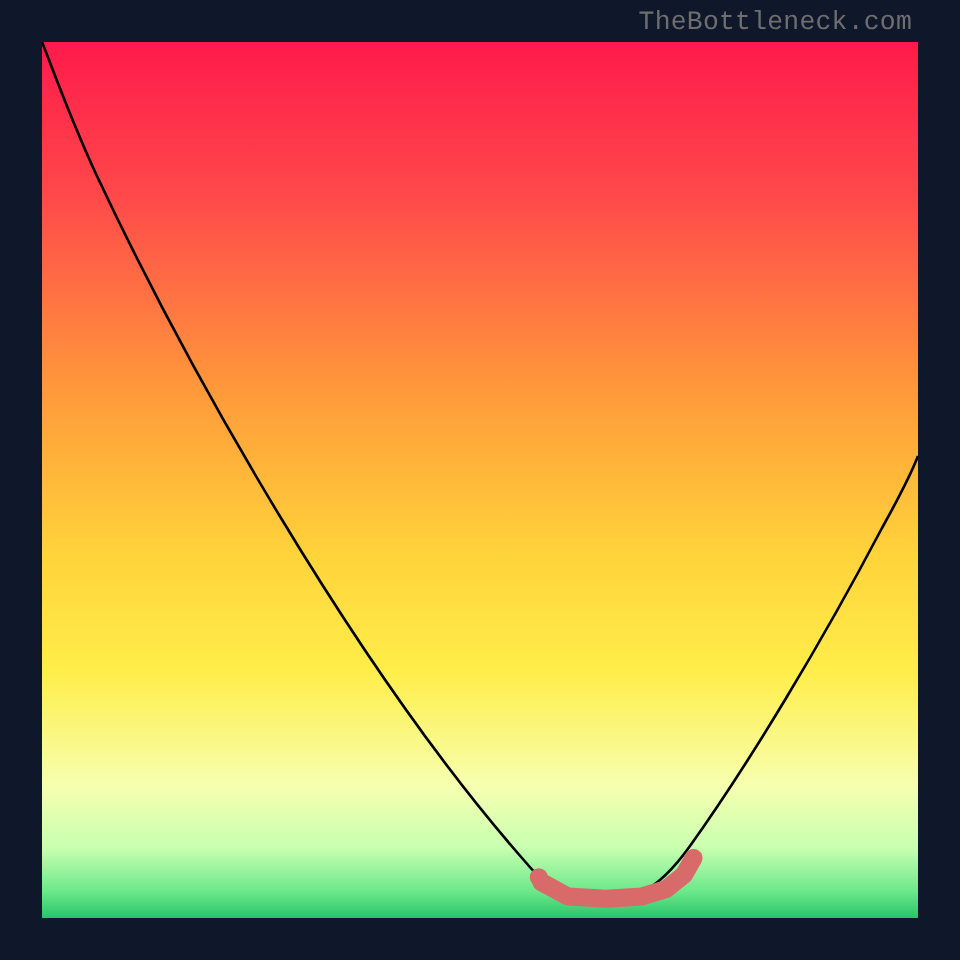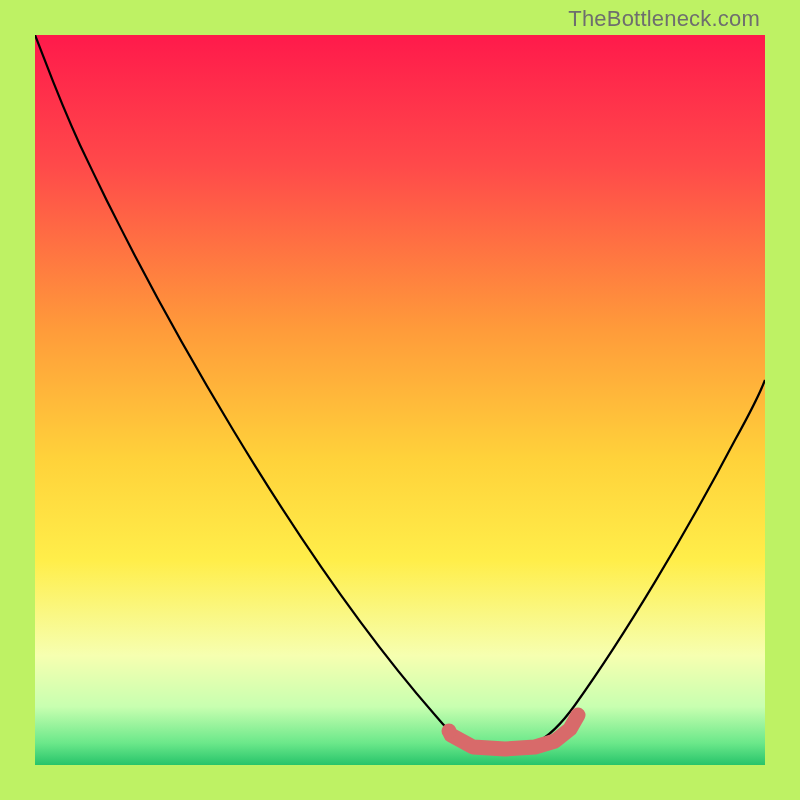--- a/index.html
+++ b/index.html
@@ -10,21 +10,22 @@
     background: #000;
     overflow: hidden;
     font-family: Arial, Helvetica, sans-serif;
   }
   .frame {
     position: absolute;
     top: 0;
     left: 0;
     width: 800px;
     height: 800px;
-    background: #bef264;
+    background: #0f172a;
+    font-family: Liberation Mono, monospace;
   }
   .plot {
     position: absolute;
     top: 35px;
     left: 35px;
     width: 730px;
     height: 730px;
     overflow: hidden;
   }
   .gradient {

